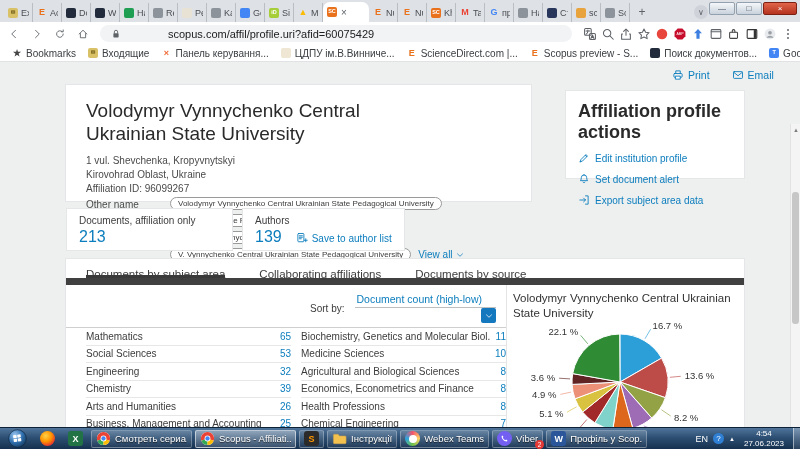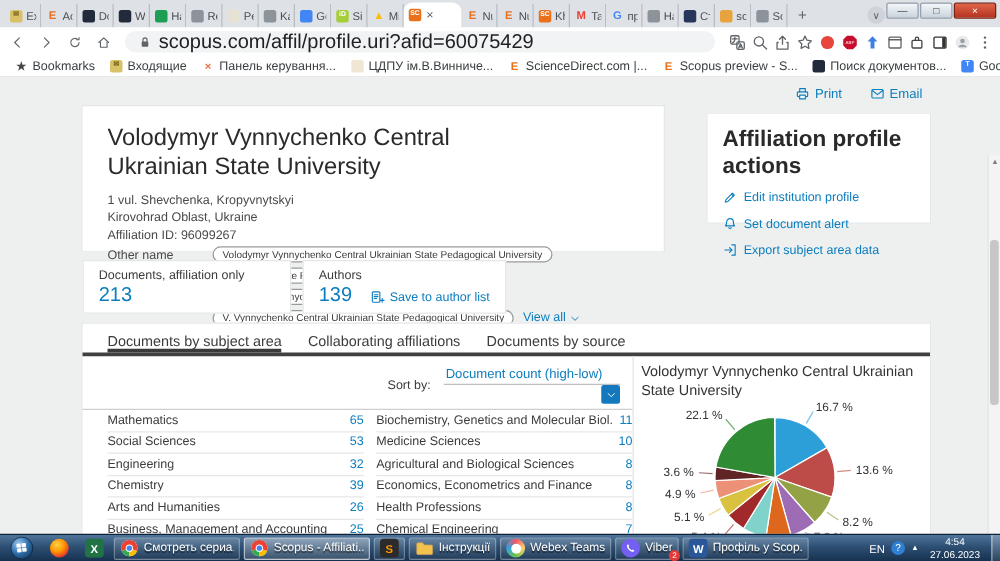--- a/index.html
+++ b/index.html
@@ -18,32 +18,32 @@
   .newtab { width:16px; height:16px; margin:0 2px 2px 4px; border-radius:50%; display:flex; align-items:center; justify-content:center; font-size:12px; color:#5f6368; }
   .tabsearch { width:14px; height:14px; margin:0 0 3px 42px; border-radius:50%; background:#cfd3d9; display:flex; align-items:center; justify-content:center; font-size:8px; color:#5f6368; }
   .wincontrols { position:absolute; right:3px; top:2px; display:flex; gap:1px; }
   .winbtn { width:26px; height:13px; font-size:8px; line-height:12px; text-align:center; color:#37404b; background:linear-gradient(#f4f7fa,#c9d2dc); border:1px solid #93a0ae; border-radius:2px; }
   .winbtn.close { width:34px; color:#fff; background:linear-gradient(#e0654a,#b5331f); border-color:#7e2112; }
 
   .toolbar { position:absolute; top:22px; left:0; width:800px; height:23px; background:#fff; display:flex; align-items:center; }
   .navbtn { width:18px; height:18px; margin-left:5px; display:flex; align-items:center; justify-content:center; color:#5f6368; }
   .urlpill { display:flex; align-items:center; gap:5px; width:472px; height:17px; margin-left:8px; background:#f1f3f4; border-radius:9px; padding:0 10px; }
   .urlpill .lock { color:#5f6368; display:flex; }
-  .urltext { font-size:16px; color:#202124; white-space:nowrap; }
+  .urltext { font-size:11px; color:#202124; white-space:nowrap;margin-left:41px; }
   .tb-icons { display:flex; align-items:center; gap:3px; margin-left:10px; }
   .tb-icon { width:15px; height:15px; display:flex; align-items:center; justify-content:center; }
 
   .bookmarksbar { position:absolute; top:45px; left:0; width:800px; height:17px; background:#fff; border-bottom:1px solid #e0e2e4; display:flex; align-items:center; font-size:10px; color:#3c4043; }
   .bm { display:flex; align-items:center; gap:4px; margin-left:12px; white-space:nowrap; }
   .bm .fav { width:10px; height:10px; }
 
   
   .page { position:absolute; top:62px; left:0; width:800px; height:365px; background:#eef0f0; overflow:hidden; }
   .card { position:absolute; background:#fff; border:1px solid #e4e6e8; }
-  .toplinks { position:absolute; top:7px; left:636px; display:flex; gap:22px; }
+  .toplinks { position:absolute; top:7px; left:672px; display:flex; gap:22px; }
   .toplink { display:flex; align-items:center; gap:4px; font-size:10.5px; color:#0c7dbd; }
 
   .header-card { left:65px; top:22px; width:467px; height:118px; padding:14px 16px 0 20px; }
   .page-title { font-size:19px; color:#2a2a2a; line-height:1.22; max-width:330px; }
   .addr { margin-top:9px; font-size:10px; color:#4a4a4a; line-height:1.4; }
   .names-row { display:flex; margin-top:1px; }
   .names-label { flex:none; width:84px; font-size:10px; color:#4a4a4a; padding-top:2px; }
   .pills { flex:1; display:flex; flex-wrap:wrap; gap:4px 5px; }
   .pill { font-size:8px; color:#3c3c3c; border:1px solid #9a9a9a; border-radius:8px; padding:1px 7px; white-space:nowrap; background:#fff; }
   .viewall { display:flex; align-items:center; gap:2px; font-size:10px; color:#0c7dbd; margin-left:2px; }
@@ -53,21 +53,21 @@
   .action-item { display:flex; align-items:center; gap:5px; font-size:10px; color:#0c7dbd; margin-top:9px; }
 
   .docs-card { left:66px; top:146px; width:167px; height:43px; padding:6px 12px; }
   .authors-card { left:242px; top:146px; width:163px; height:43px; padding:6px 12px; }
   .metric-label { font-size:10px; color:#3c3c3c; }
   .metric-value { font-size:16px; color:#0c7dbd; margin-top:2px; }
   .authors-row { display:flex; align-items:center; gap:14px; }
   .savelink { display:flex; align-items:center; gap:4px; font-size:10px; color:#0c7dbd; margin-top:4px; }
 
   .main-card { left:65px; top:196px; width:680px; height:220px; border-bottom:none; }
-  .ctabs { display:flex; gap:21px; padding:9px 0 0 20px; height:26px; border-bottom:3px solid #404040; }
+  .ctabs { display:flex; gap:34px; padding:9px 0 0 20px; height:26px; border-bottom:7px solid #404040; }
   .ctab { font-size:11.5px; color:#3c3c3c; padding-bottom:5px; }
   .ctab.active { border-bottom:3px solid #3a3a3a; }
   .sort-row { display:flex; align-items:center; justify-content:flex-end; width:440px; padding:8px 10px 4px 0; }
   .sort-label { font-size:10px; color:#3c3c3c; margin-right:10px; }
   .sort-select { display:flex; align-items:flex-end;flex-direction:column; }
   .sort-value { font-size:10.5px; color:#0c7dbd; border-bottom:1px solid #bfbfbf; padding:0 14px 2px 2px; min-width:128px; }
   .sort-btn { width:15px; height:15px; background:#1478be; border-radius:2px; margin-left:5px; display:flex; align-items:center; justify-content:center; color:#fff; }
   .cols { display:flex; padding:0 0 0 20px; border-top:1px solid #cfcfcf; width:440px; }
   .col { width:205px; }
   .col + .col { margin-left:10px; }

